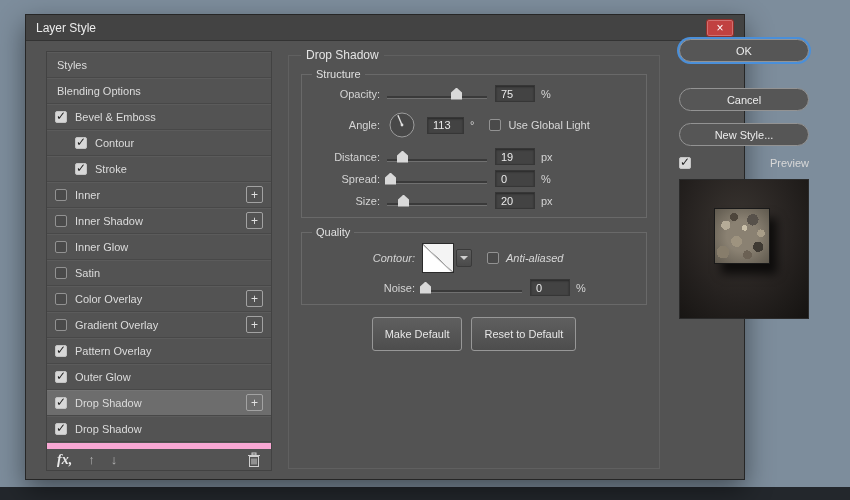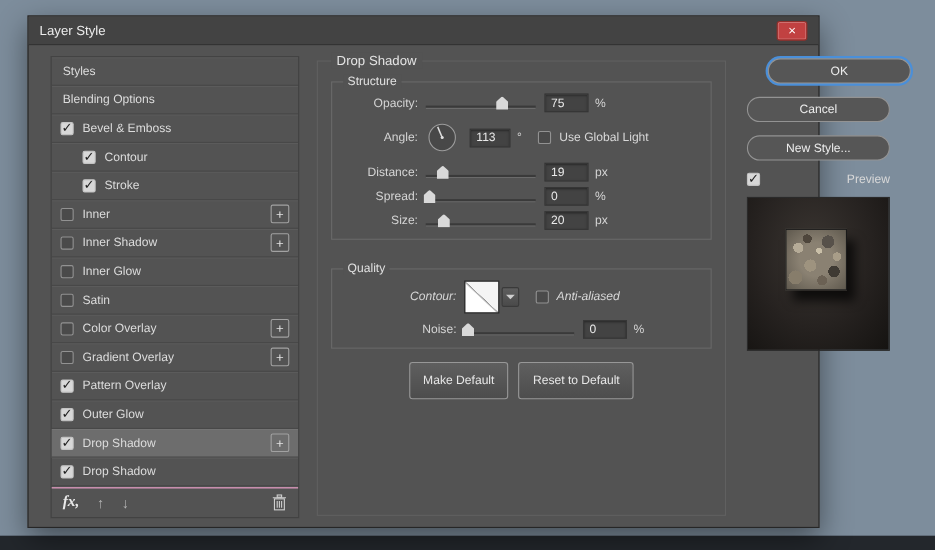--- a/index.html
+++ b/index.html
@@ -25,21 +25,21 @@
   .sidebar{position:absolute;left:20px;top:36px;width:226px;height:420px;border:1px solid #424242;
     box-sizing:border-box;display:flex;flex-direction:column;background:#535353;}
   .sb-row{height:26px;display:flex;align-items:center;padding:0 8px;border-bottom:1px solid #484848;
     box-shadow:inset 0 1px 0 rgba(255,255,255,.05);box-sizing:border-box;flex:none;}
   .sb-row.selected{background:#6d6d6d;}
   .sb-row.indent{padding-left:28px;}
   .sb-label{margin-left:2px;color:#dcdcdc;white-space:nowrap;}
   .checkbox + .sb-label{margin-left:8px;}
   .plusbox{margin-left:auto;width:15px;height:15px;border:1px solid #a2a2a2;border-radius:2px;
     color:#e2e2e2;display:flex;align-items:center;justify-content:center;font-size:12px;line-height:1;flex:none;}
-  .sb-footer{margin-top:auto;height:27px;border-top:1px solid #f9a8d4;display:flex;align-items:center;
+  .sb-footer{margin-top:auto;height:27px;border-top:6px solid #f9a8d4;display:flex;align-items:center;
     padding:0 10px;gap:16px;box-sizing:border-box;}
   .fx{font-family:"Liberation Serif","DejaVu Serif",serif;font-style:italic;font-weight:bold;
     font-size:14px;color:#eaeaea;}
   .arrow{font-size:13px;font-weight:bold;color:#b4b4b4;}
   .trash{margin-left:auto;display:flex;}
   
   .checkbox{width:12px;height:12px;flex:none;display:inline-block;background:#4a4a4a;
     border:1px solid #929292;border-radius:2px;position:relative;box-sizing:border-box;}
   .checkbox.checked{background:#d8d8d8;border-color:#c4c4c4;}
   .checkbox.checked::after{content:"\2713";position:absolute;left:0;top:-3px;font-size:12px;
@@ -262,21 +262,21 @@
           <span class="lbl">Size:</span>
           <div class="slider">
             <div class="track"></div>
             <div class="thumb" style="left: 16%;"></div>
           </div>
           <input class="valbox" value="20" style="">
           <span class="unit">px</span>
         </div>
       </div>
 
-      <div class="group" style="margin-top:26px;padding-left:41px;">
+      <div class="group" style="margin-top:14px;padding-left:41px;">
         <span class="legend">Quality</span>
 
         <div class="row" style="margin-bottom:6px;font-style:italic;">
           <span class="lbl">Contour:</span>
           <span class="contour-thumb"></span>
           <span class="contour-dd">
               <span class="tri-down"></span>
             </span>
           <span class="checkbox gap-l"></span>
           <span class="cb-label">Anti-aliased</span>
@@ -293,21 +293,21 @@
         </div>
       </div>
 
 
       <div class="btn-row">
         <button class="small-btn">Make Default</button>
         <button class="small-btn">Reset to Default</button>
       </div>
     </div>
 
-    <button class="pill-btn" style="top: 38px; box-shadow: rgb(74, 143, 217) 0px 0px 0px 2px; margin-left: 19px;">OK</button>
+    <button class="pill-btn" style="top: 24px; box-shadow: rgb(74, 143, 217) 0px 0px 0px 2px;">OK</button>
     <button class="pill-btn" style="top:73px;">Cancel</button>
     <button class="pill-btn" style="top:108px;">New Style...</button>
 
     <div class="preview-row">
       <span class="checkbox checked"></span>
       <span class="cb-label">Preview</span>
     </div>
 
     <div class="preview-box">
       <div class="texture"></div>

